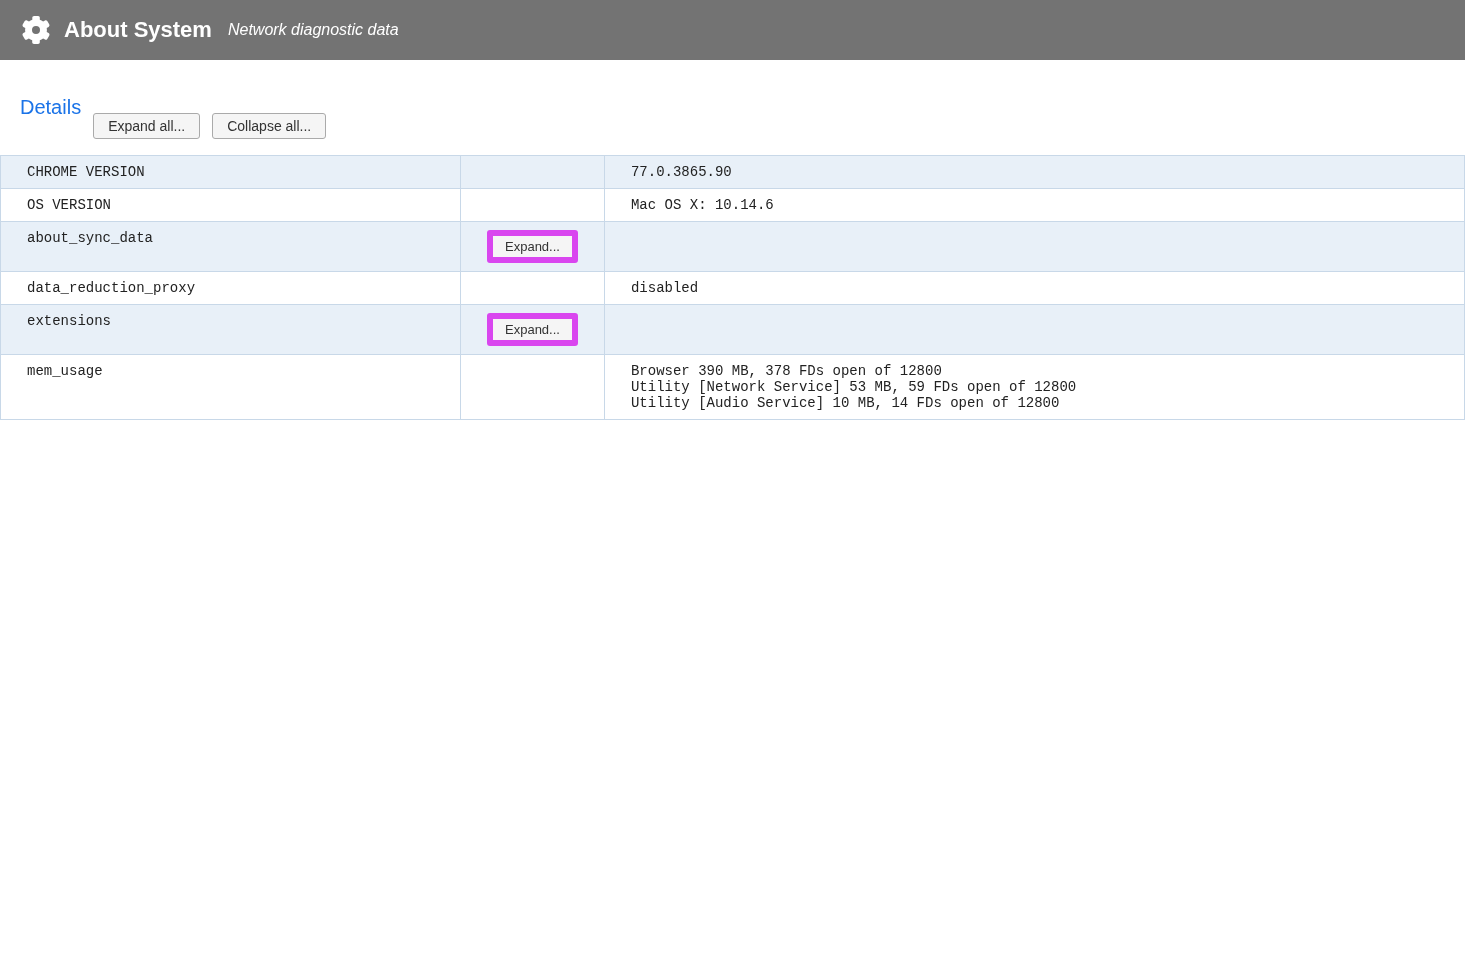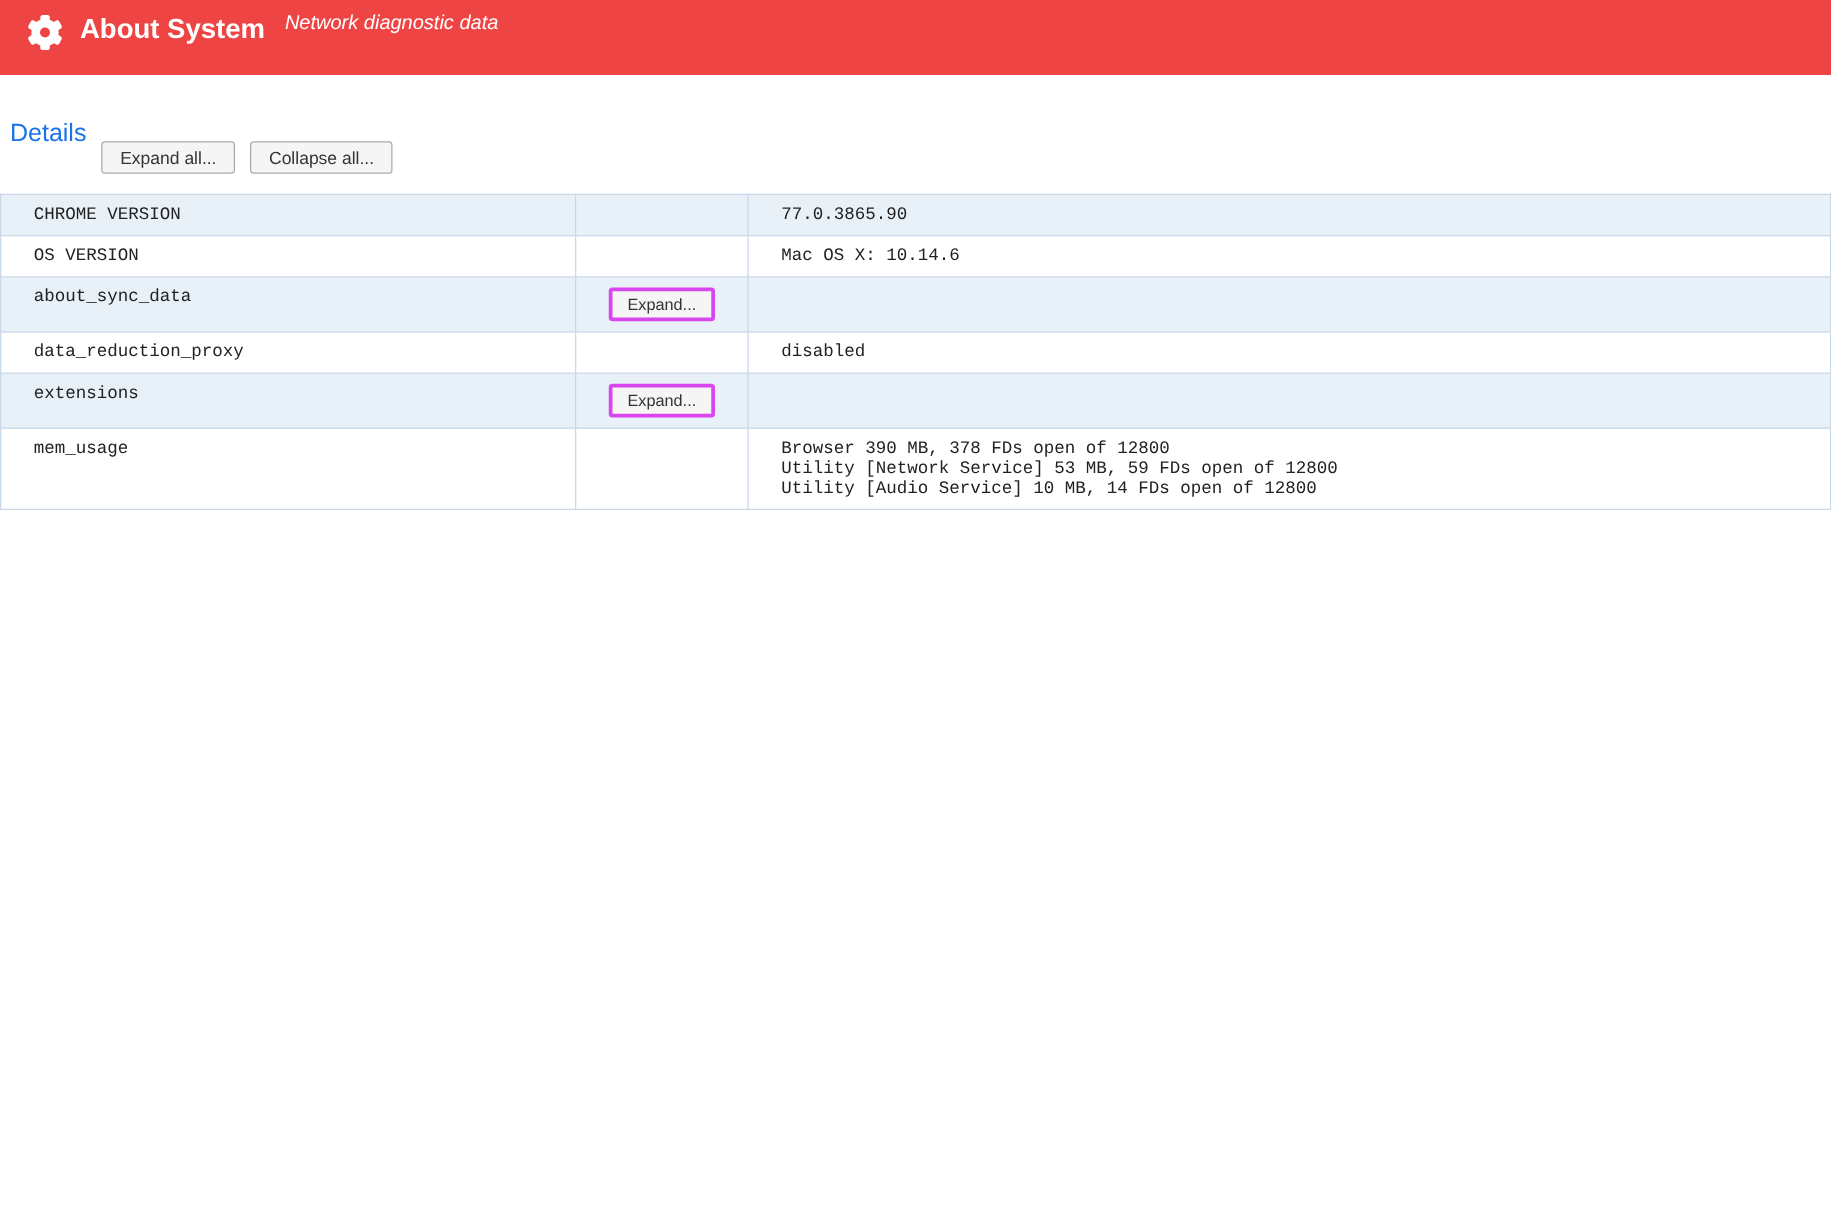--- a/index.html
+++ b/index.html
@@ -10,44 +10,45 @@
 
     body {
       font-family: Arial, sans-serif;
       background: #ffffff;
       width: 1465px;
       min-height: 976px;
     }
 
     
     .header {
-      background: #ef4444;
+      background: #737373;
       padding: 10px 20px;
       display: flex;
+      align-items: center;
       gap: 12px;
       min-height: 60px;
     }
 
     .header-title {
       font-size: 22px;
       font-weight: bold;
       color: white;
     }
 
     .header-subtitle {
       font-size: 16px;
       font-weight: normal;
       color: white;
       font-style: italic;
       margin-left: 4px;
     }
 
     
     .details-section {
-      padding: 16px 8px;
+      padding: 16px 20px;
       display: flex;
       align-items: center;
       gap: 12px;
     }
 
     .details-heading {
       font-size: 20px;
       color: #1a73e8;
       font-weight: normal;
     }
@@ -96,21 +97,21 @@
       text-align: center;
       vertical-align: middle;
     }
 
     .col-value {
       color: #222;
       white-space: pre-wrap;
     }
 
     .expand-btn {
-      border: 3px solid #d946ef;
+      border: 6px solid #d946ef;
       background: #f5f5f5;
       padding: 3px 12px;
       font-size: 13px;
       cursor: pointer;
       border-radius: 3px;
       color: #333;
       font-family: Arial, sans-serif;
     }
 
     

